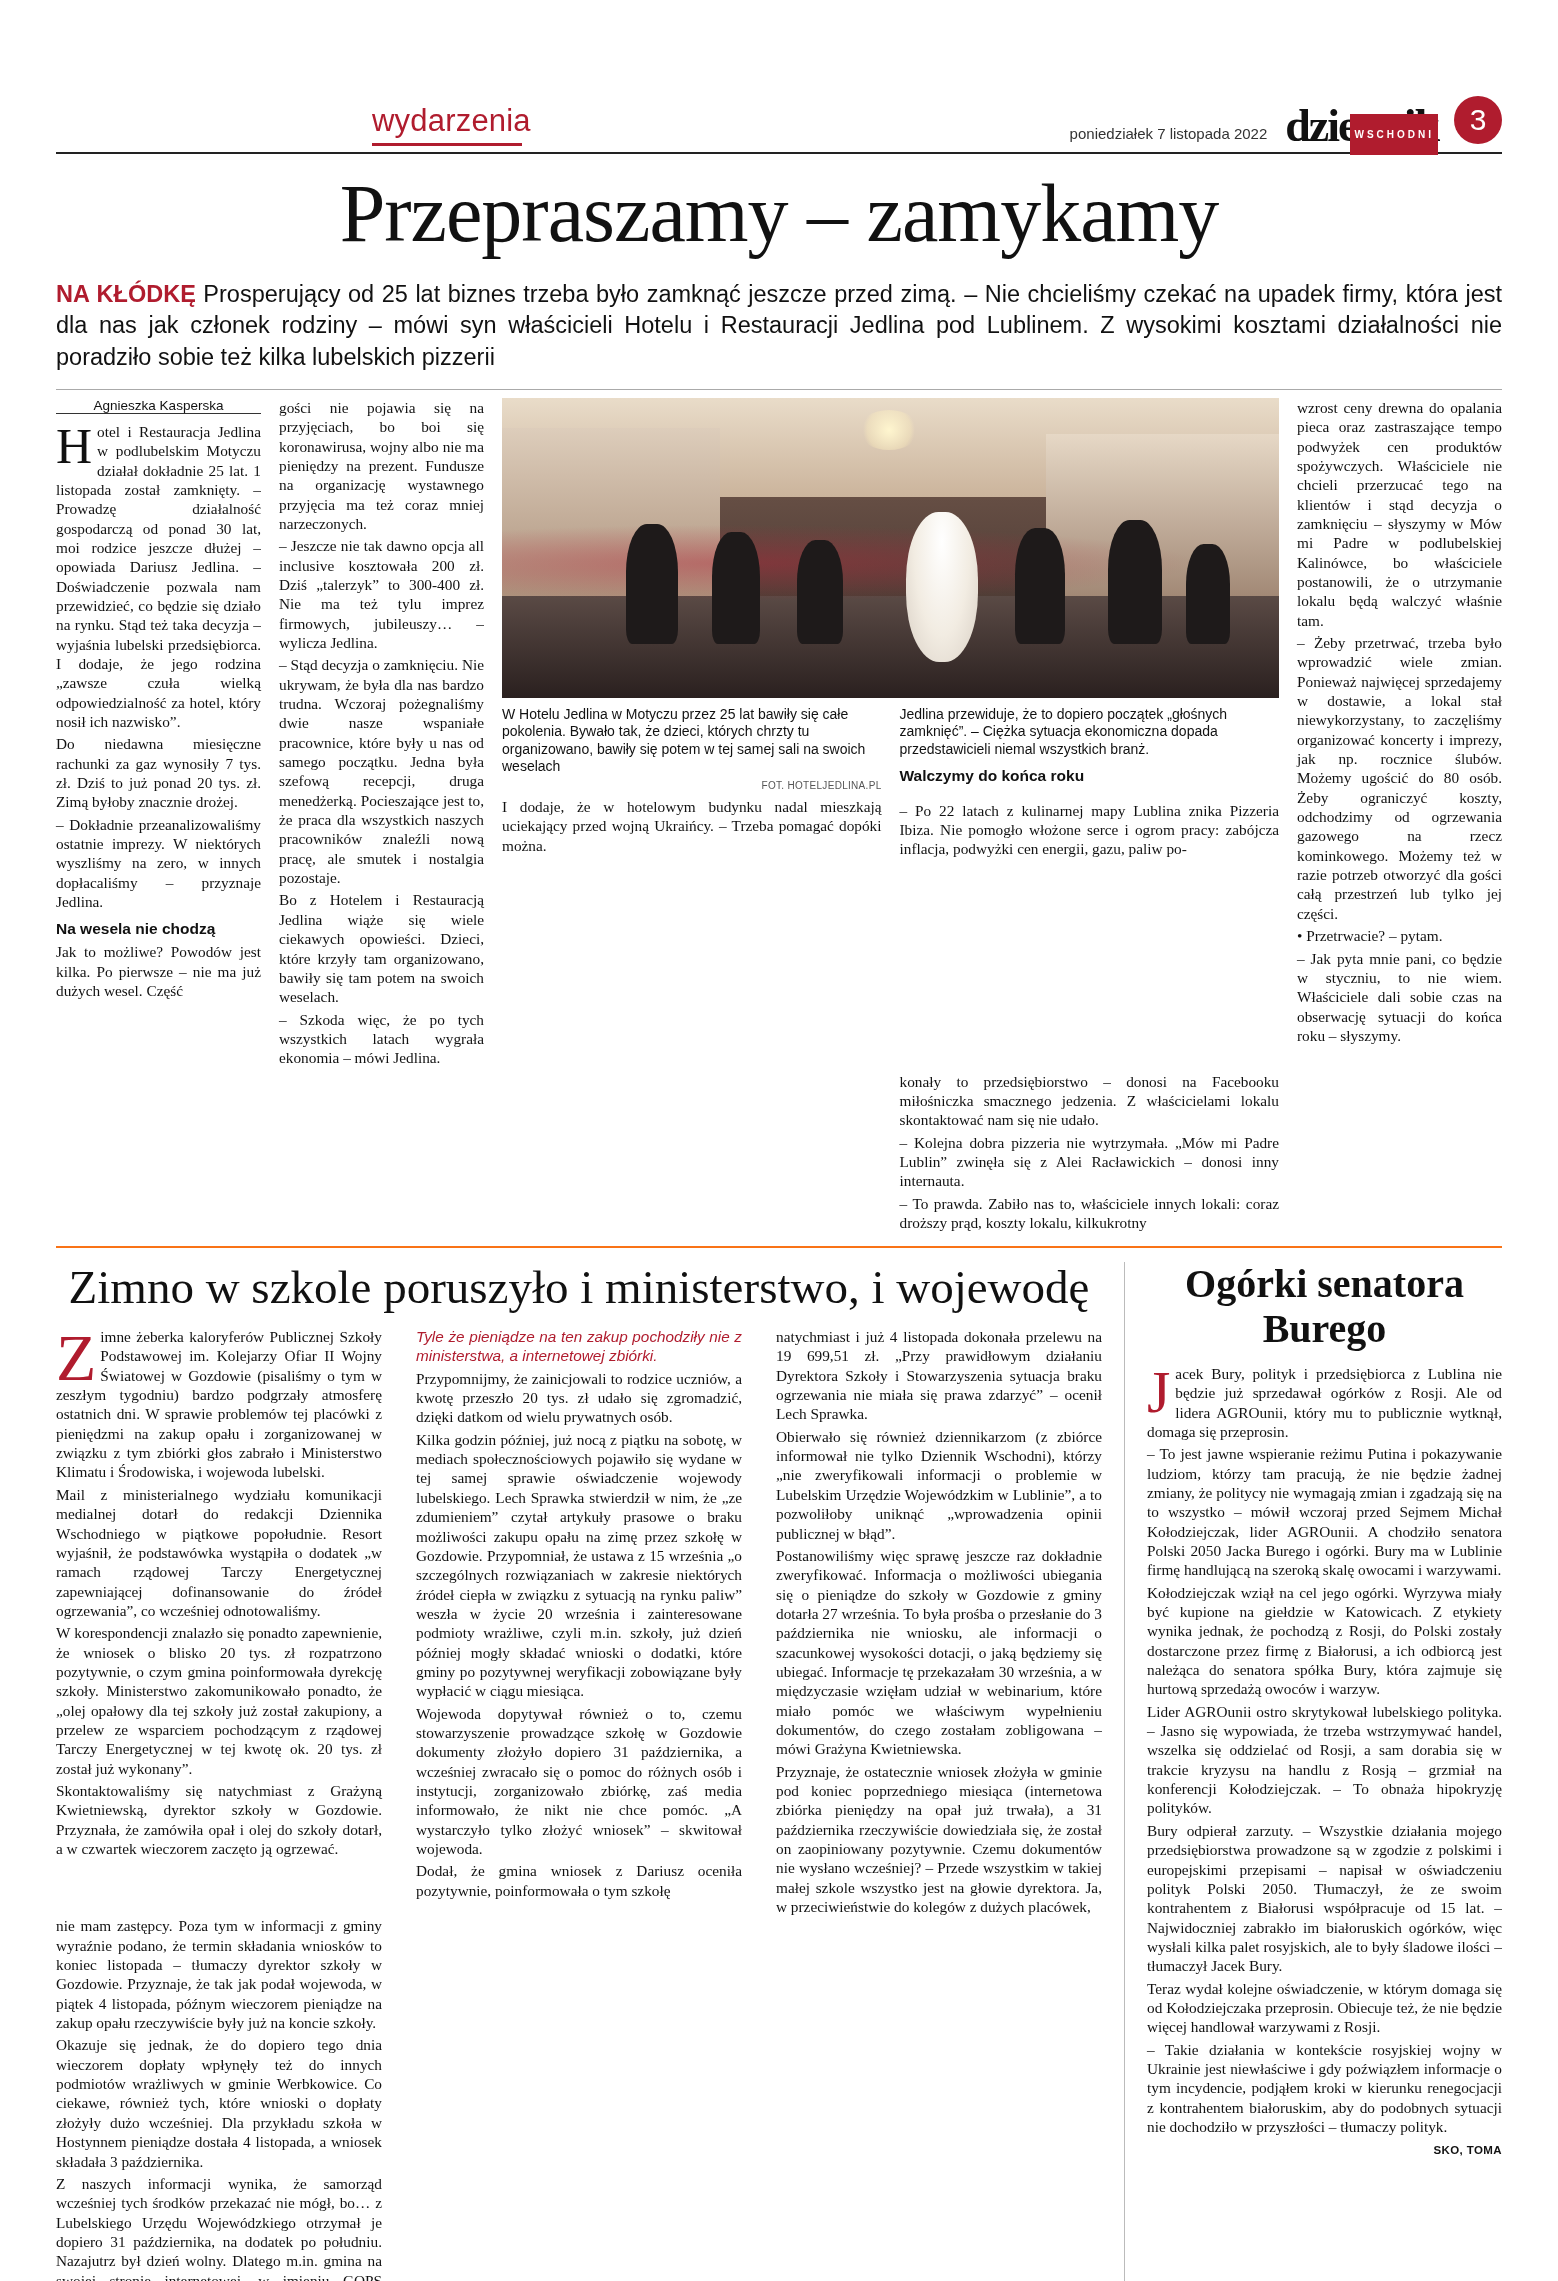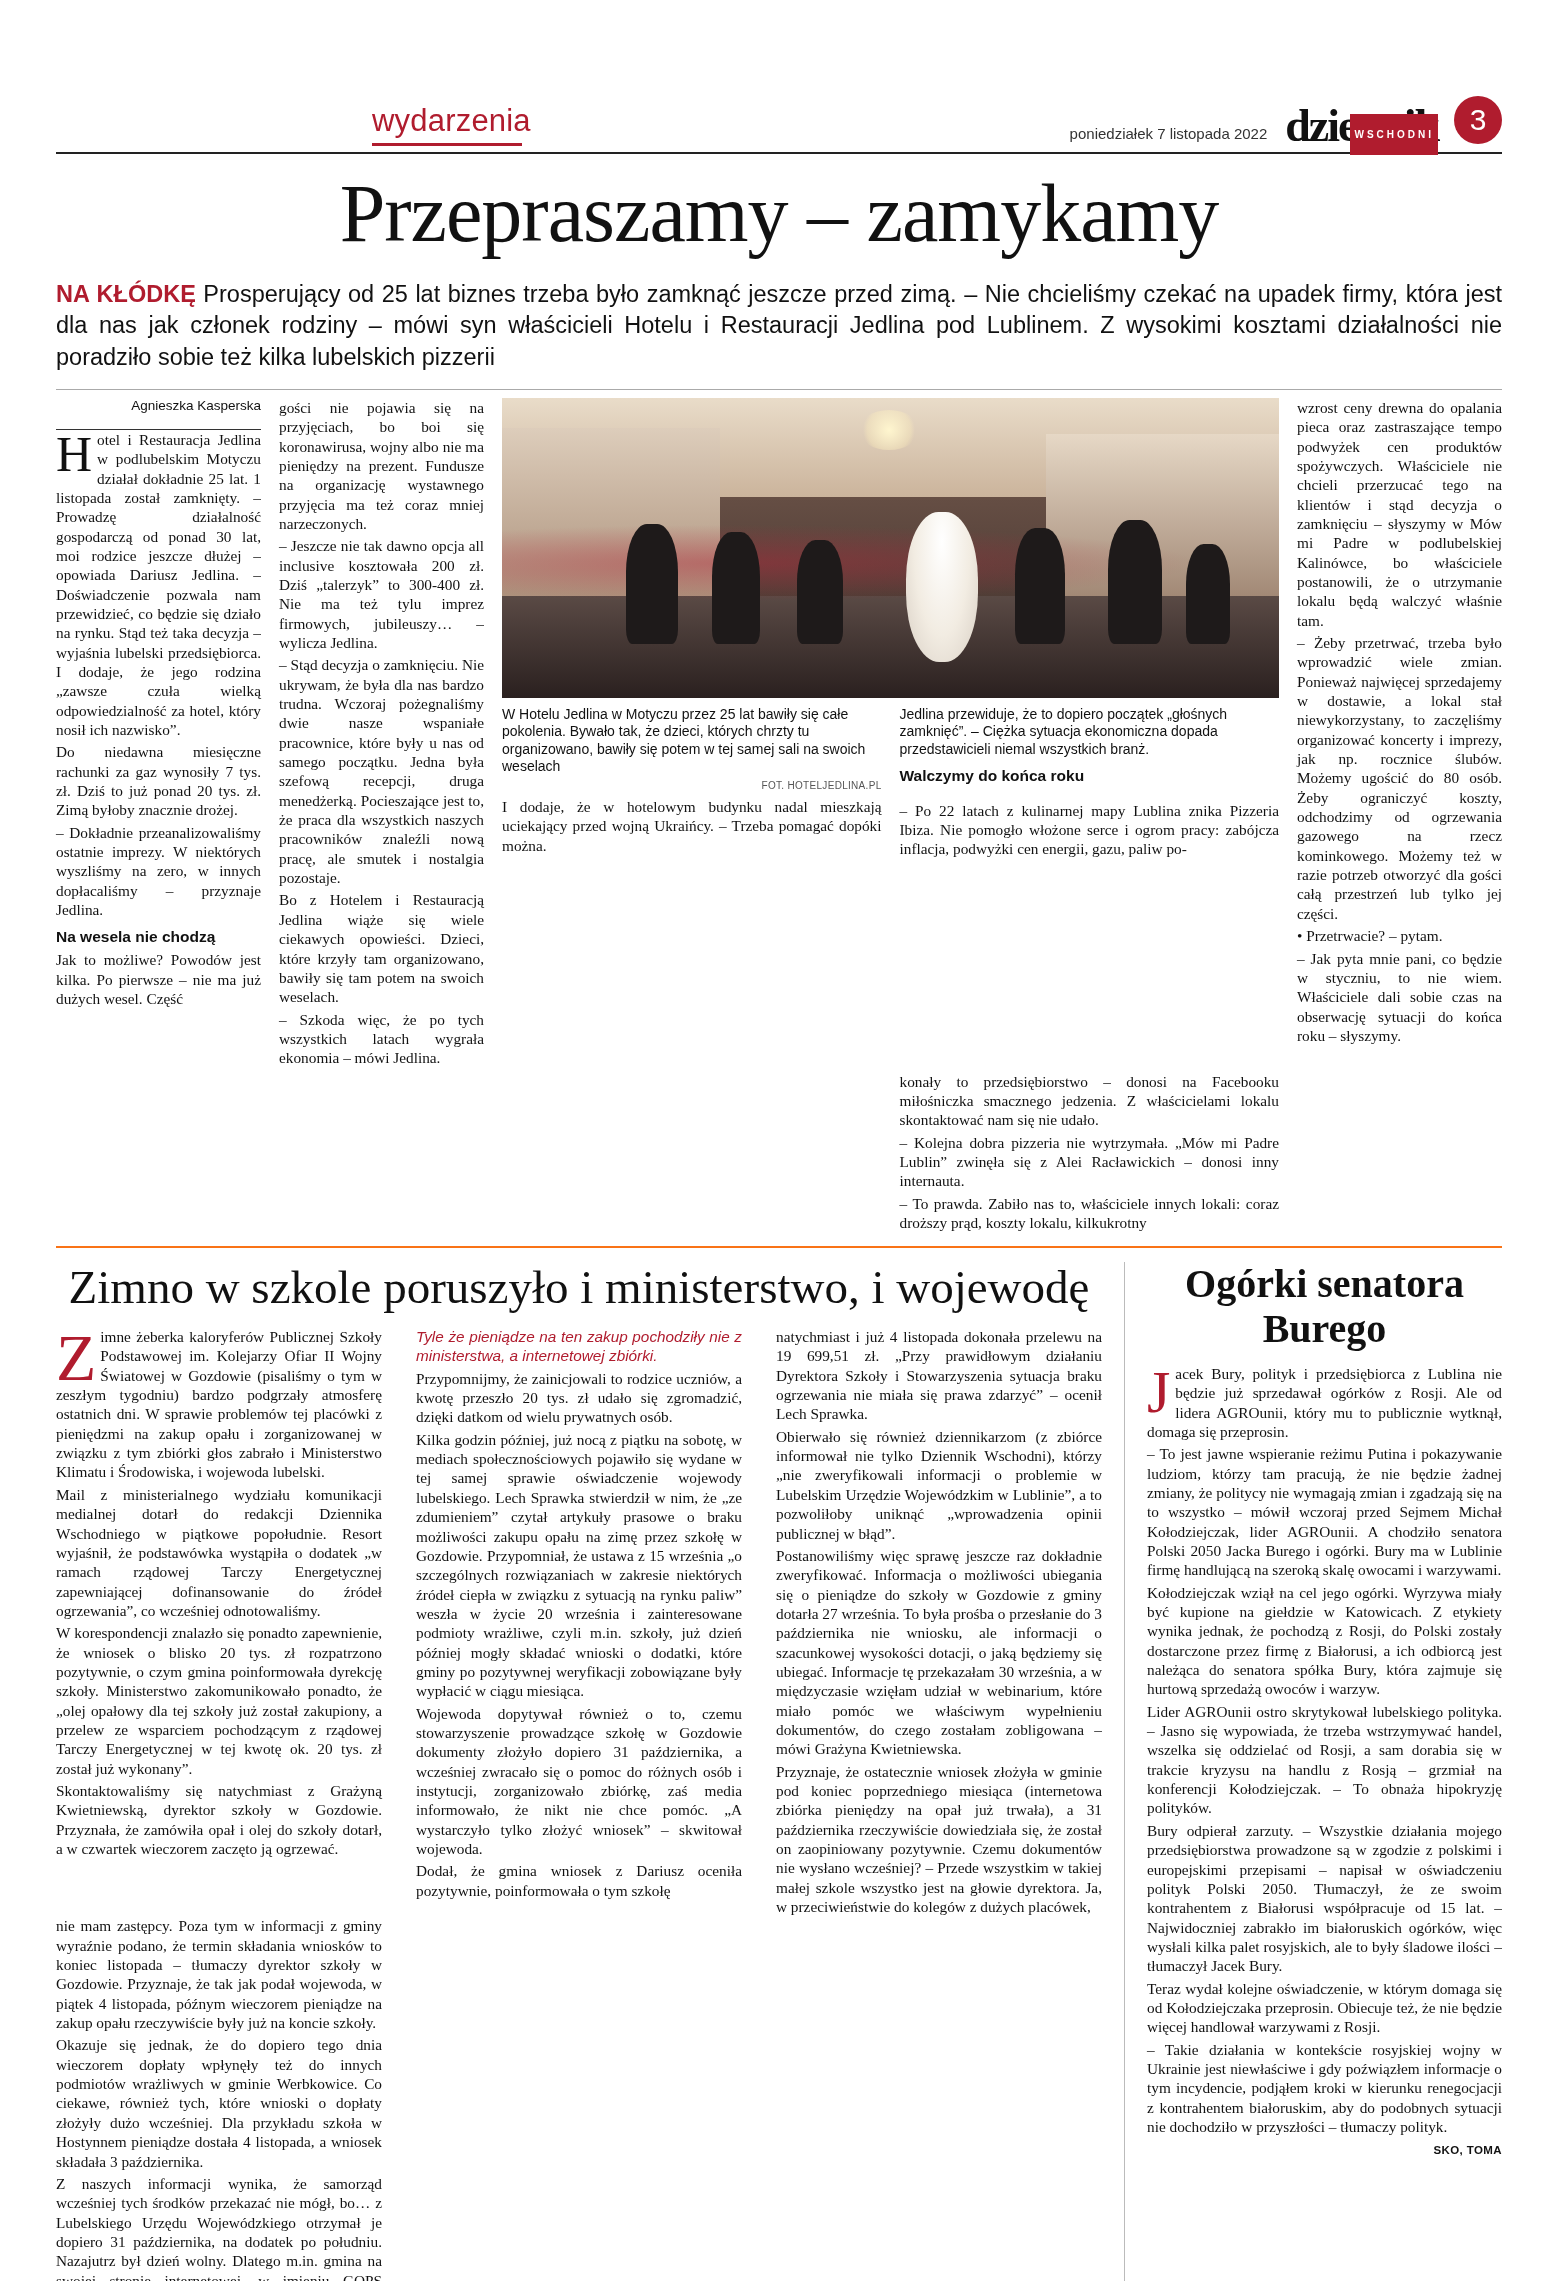--- a/index.html
+++ b/index.html
@@ -116,23 +116,23 @@
     display: grid;
     grid-template-columns: 205px 205px 1fr 205px;
     column-gap: 18px;
     border-top: 1px solid #aaa;
     padding-top: 8px;
   }
   .byline {
     font-family: "Liberation Sans", sans-serif;
     font-size: 13.5px;
     border-bottom: 1px solid #333;
-    padding-bottom: 16px;
-    margin-bottom: 0;
-    text-align: right;
+    padding-bottom: 0;
+    margin-bottom: 8px;
+    text-align: center;
   }
   .col p {
     font-size: 15.3px;
     line-height: 1.265;
     text-align: justify;
     margin: 0 0 0 0;
     text-indent: 0;
     hyphens: auto;
   }
   .col p + p { margin-top: 3px; }

